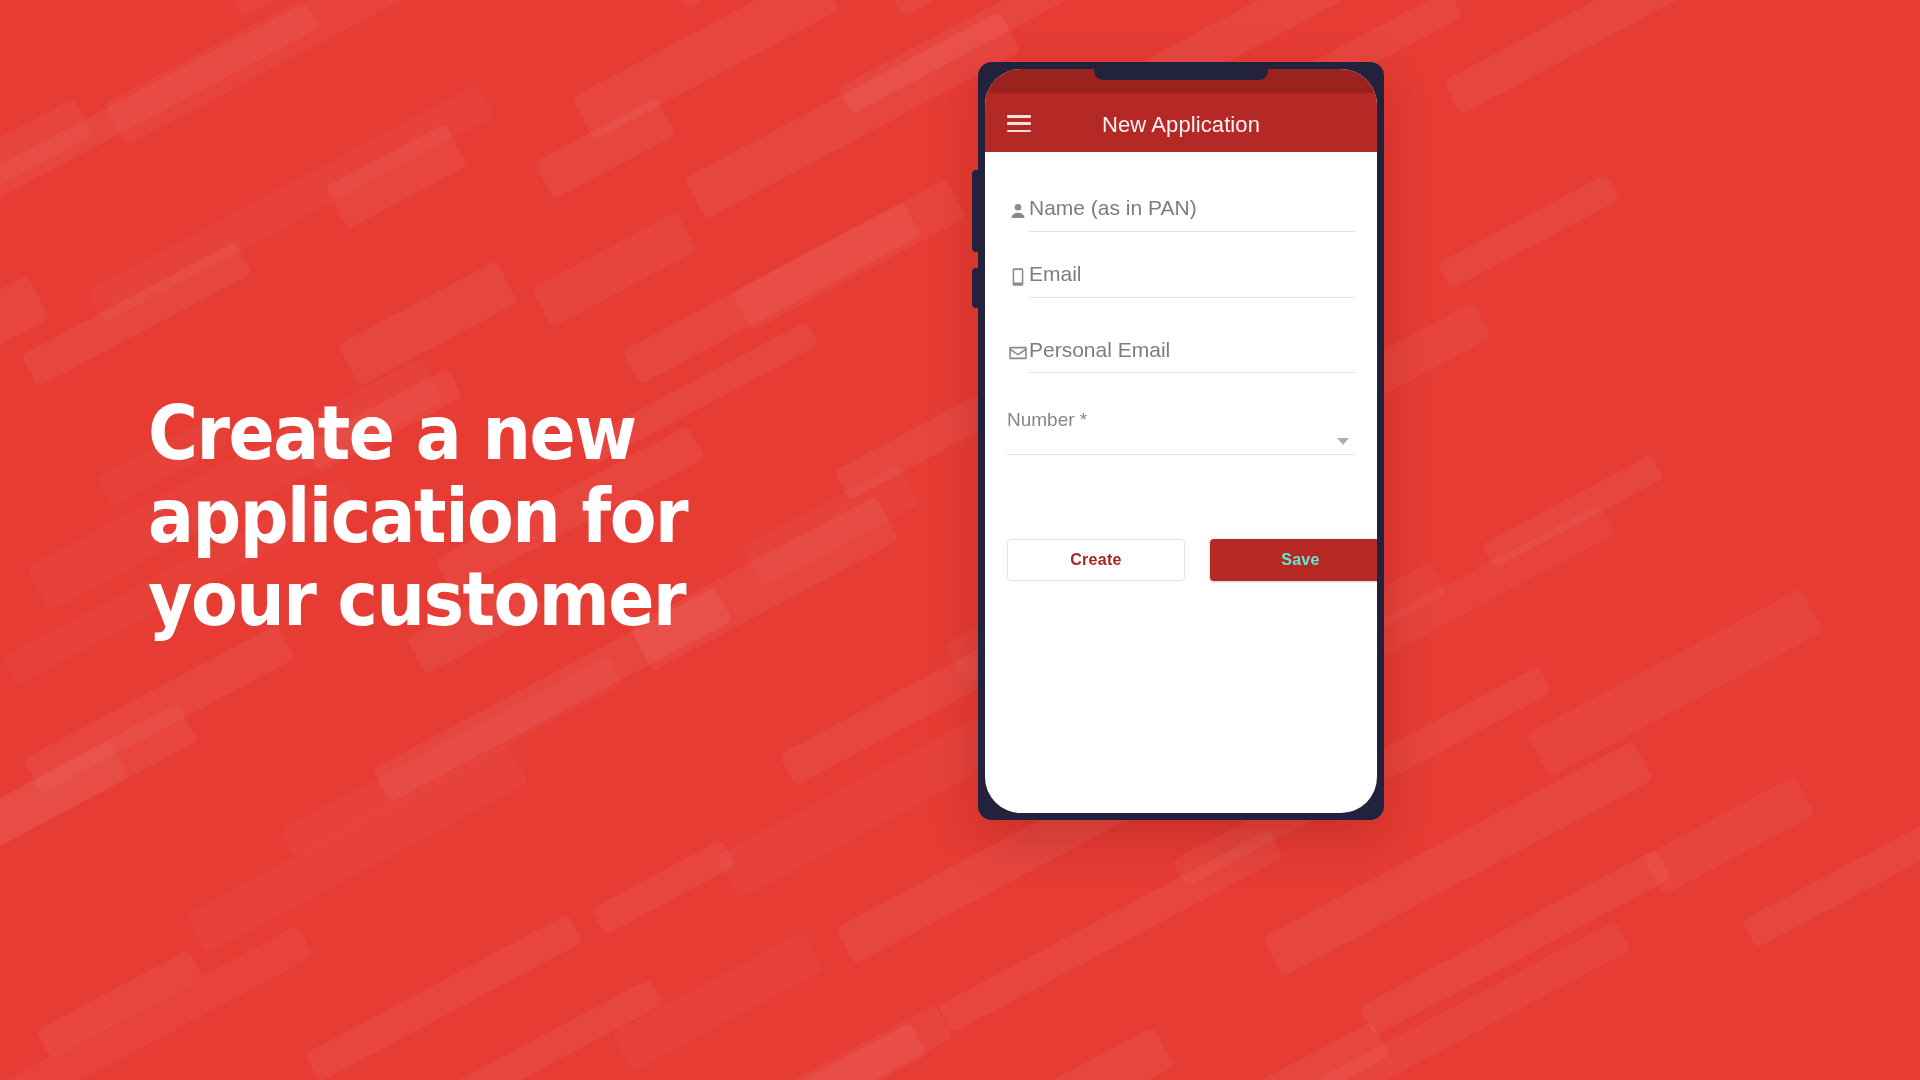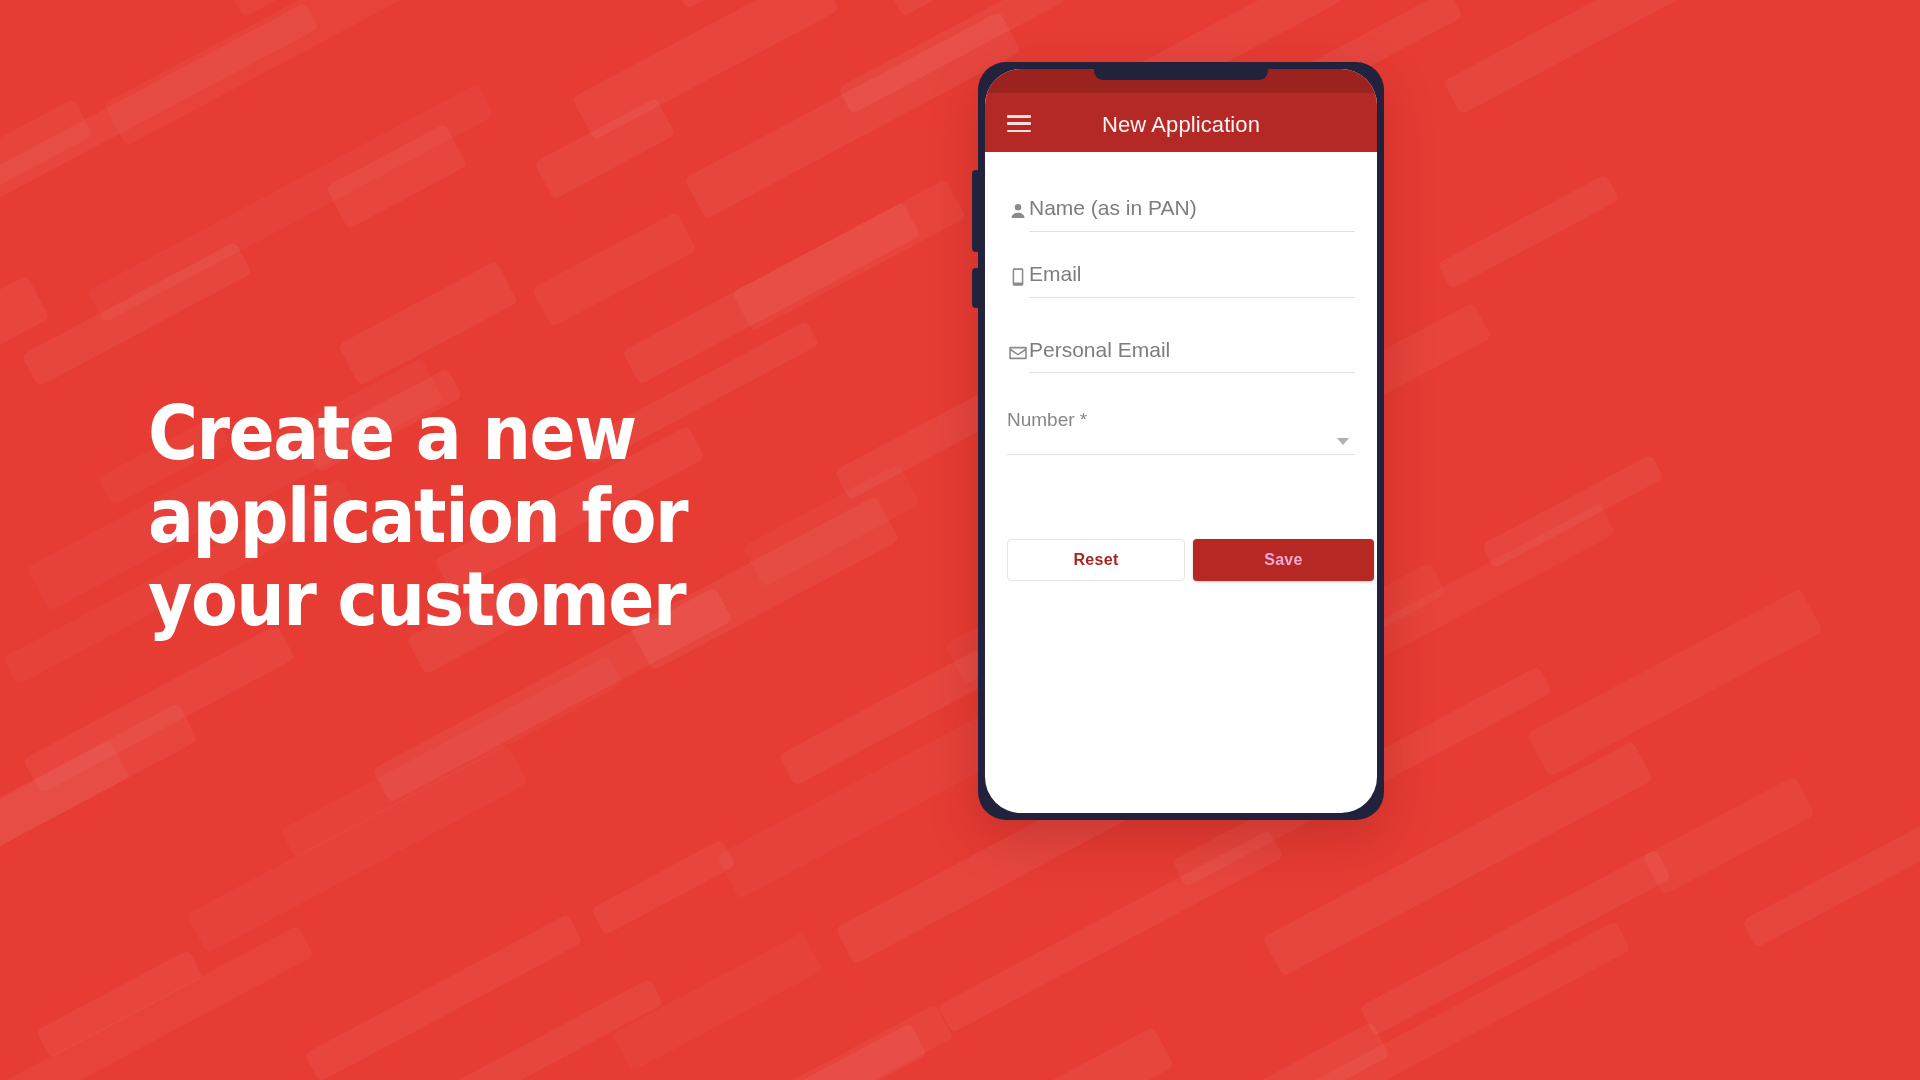--- a/index.html
+++ b/index.html
@@ -47,21 +47,21 @@
   }
 
   
   .phone {
     position: absolute;
     left: 978px;
     top: 62px;
     width: 406px;
     height: 758px;
     background: #22223C;
-    border-radius: 28px;
+    border-radius: 14px;
     box-shadow: 0 18px 50px rgba(90, 10, 10, 0.22);
   }
 
   .phone-btn {
     position: absolute;
     left: -6px;
     width: 8px;
     background: #22223C;
     border-radius: 4px;
   }
@@ -227,22 +227,23 @@
   }
   .btn-reset {
     flex: 0 0 178px;
     background: #FFFFFF;
     color: #A72622;
     border: 1px solid #E6E6E6;
   }
   .btn-save {
     flex: 0 0 181px;
     background: #B52824;
-    color: #f9a8d4;
+    color: #5eead4;
     box-shadow: 0 1px 3px rgba(0,0,0,0.22);
+    margin-left: 17px;
   }
 </style>
 </head>
 <body>
 
 <div class="bg-pattern" id="bgPattern">
     <div class="stripe" style="left: 159.44px; top: 187.279px; width: 397.226px; height: 45.1694px; transform: rotate(-28deg); opacity: 0.85;"></div>
     <div class="stripe" style="left: 618.393px; top: 196.172px; width: 404.79px; height: 39.6959px; transform: rotate(-28deg); opacity: 0.7;"></div>
     <div class="stripe" style="left: 1059.69px; top: 181.674px; width: 164.874px; height: 45.632px; transform: rotate(-28deg); opacity: 0.96;"></div>
     <div class="stripe" style="left: 1277.91px; top: 196.601px; width: 331.43px; height: 37.7045px; transform: rotate(-28deg); opacity: 0.97;"></div>
@@ -386,19 +387,19 @@
           <div class="underline"></div>
         </div>
       </div>
 
       <div class="sp-3"></div>
 
 
       <div class="sp-4"></div>
 
       <div class="actions">
-        <button class="btn btn-reset">Reset</button>
+        <button class="btn btn-reset">Create</button>
         <button class="btn btn-save">Save</button>
       </div>
 
     </div>
   </div>
 </div>
 
 </body></html>

